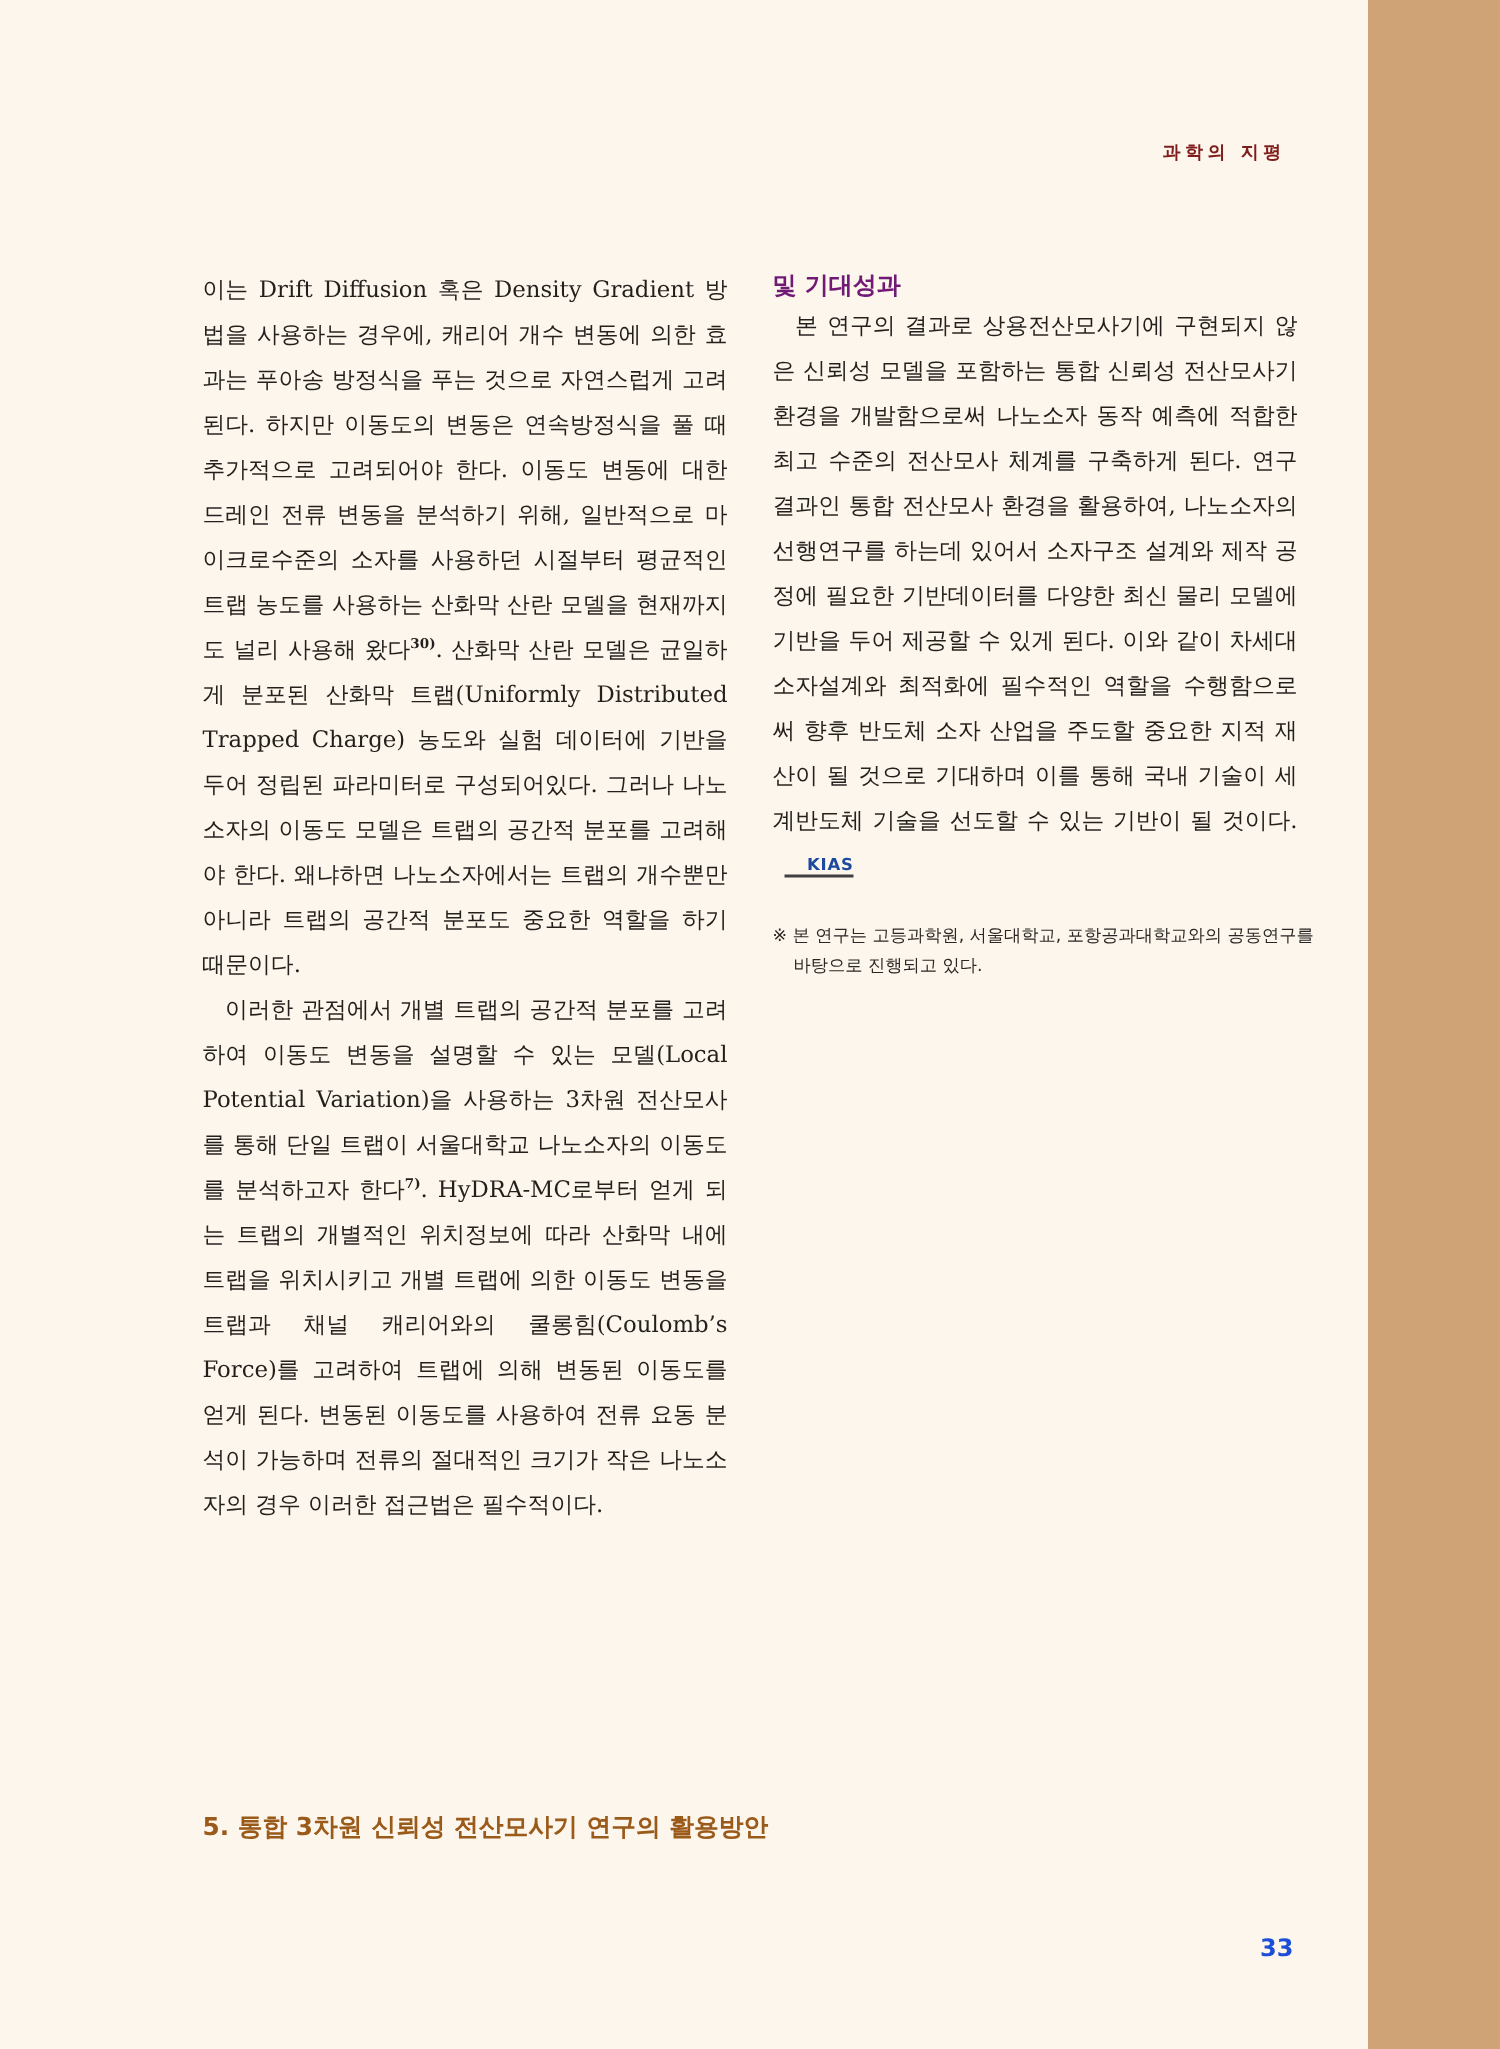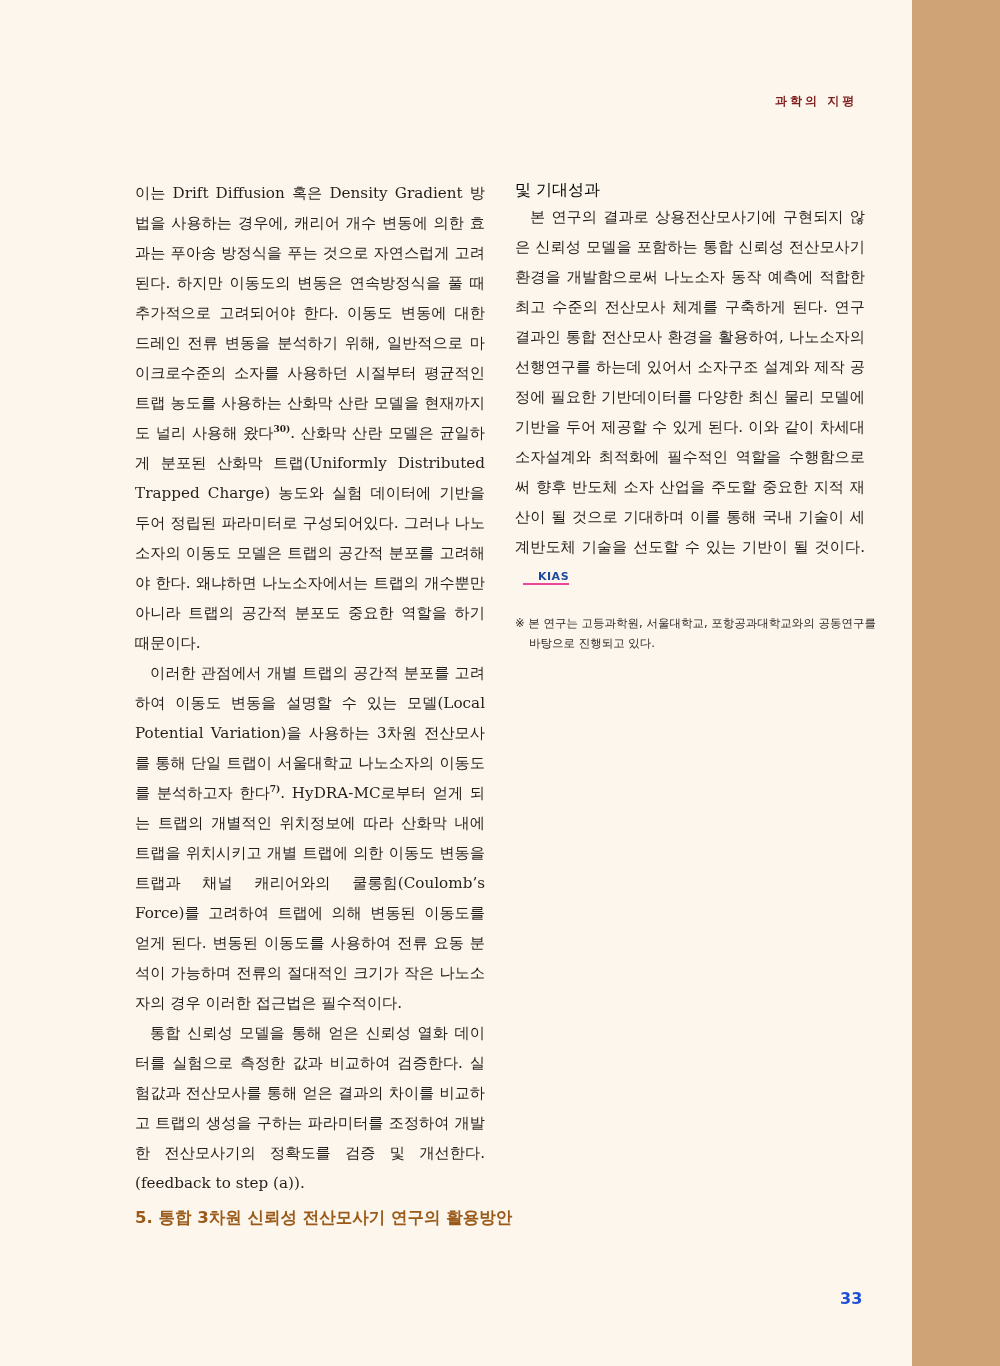--- a/index.html
+++ b/index.html
@@ -21,33 +21,33 @@
   .col {
     position:absolute; top:178px; width:350px;
     font-size:15.2px; line-height:30px; text-align:justify;
   }
   .col.left { left:135px; }
   .col.right { left:515px; }
   .col p { margin:0; }
   .indent { text-indent:15px; }
   .heading {
     font-family:"DejaVu Sans", "Liberation Sans", sans-serif;
-    font-weight:normal; color:#000000; font-size:16px;
+    font-weight:bold; color:#701a75; font-size:16px;
   }
   .heading-right { margin:0 0 0 18px; line-height:24px; margin-bottom:6px;}
   .section-heading {
     position:absolute; left:135px; top:1207px;
     font-family:"DejaVu Sans", "Liberation Sans", sans-serif;
     font-weight:bold; color:#9a5a1a; font-size:16.5px;
   }
   sup { font-size:9px; line-height:0;font-weight:bold; }
   .kias {
     display:inline-block; font-family:"DejaVu Sans", "Liberation Sans", sans-serif;
     font-weight:bold; font-size:11px; color:#1d4a9e; letter-spacing:0.5px;
-    border-bottom:2px solid #ec4899; line-height:12px; margin-left:8px;
+    border-bottom:2px solid #404040; line-height:12px; margin-left:8px;
     vertical-align:2px;
   }
   .footnote {
     position:absolute; left:515px; top:613px; width:355px;
     font-family:"DejaVu Sans", "Liberation Sans", sans-serif;
     font-size:11.5px; line-height:20px; color:#2a2624;
     padding-left:14px; text-indent:-14px;
   }
   .page-number {
     position:absolute; left:840px; top:1289px;
@@ -58,21 +58,20 @@
 </head>
 <body>
 
 <div class="sidebar"></div>
 
 <div class="running-head">과학의 지평</div>
 
 <div class="col left">
   <p><span>이는 Drift Diffusion 혹은 Density Gradient 방법을 사용하는 경우에, 캐리어 개수 변동에 의한 효과는 푸아송 방정식을 푸는 것으로 자연스럽게 고려된다. 하지만 이동도의 변동은 연속방정식을 풀 때 추가적으로 고려되어야 한다. 이동도 변동에 대한 드레인 전류 변동을 분석하기 위해, 일반적으로 마이크로수준의 소자를 사용하던 시절부터 평균적인 트랩 농도를 사용하는 산화막 산란 모델을 현재까지도 널리 사용해 왔다</span><sup>30)</sup><span>. 산화막 산란 모델은 균일하게 분포된 산화막 트랩(Uniformly Distributed Trapped Charge) 농도와 실험 데이터에 기반을 두어 정립된 파라미터로 구성되어있다. 그러나 나노소자의 이동도 모델은 트랩의 공간적 분포를 고려해야 한다. 왜냐하면 나노소자에서는 트랩의 개수뿐만 아니라 트랩의 공간적 분포도 중요한 역할을 하기 때문이다.</span></p>
   <p class="indent"><span>이러한 관점에서 개별 트랩의 공간적 분포를 고려하여 이동도 변동을 설명할 수 있는 모델(Local Potential Variation)을 사용하는 3차원 전산모사를 통해 단일 트랩이 서울대학교 나노소자의 이동도를 분석하고자 한다</span><sup>7)</sup><span>. HyDRA-MC로부터 얻게 되는 트랩의 개별적인 위치정보에 따라 산화막 내에 트랩을 위치시키고 개별 트랩에 의한 이동도 변동을 트랩과 채널 캐리어와의 쿨롱힘(Coulomb’s Force)를 고려하여 트랩에 의해 변동된 이동도를 얻게 된다. 변동된 이동도를 사용하여 전류 요동 분석이 가능하며 전류의 절대적인 크기가 작은 나노소자의 경우 이러한 접근법은 필수적이다.</span></p>
-  <p class="indent">통합 신뢰성 모델을 통해 얻은 신뢰성 열화 데이터를 실험으로 측정한 값과 비교하여 검증한다. 실험값과 전산모사를 통해 얻은 결과의 차이를 비교하고 트랩의 생성을 구하는 파라미터를 조정하여 개발한 전산모사기의 정확도를 검증 및 개선한다. (feedback to step (a)).</p>
 </div>
 
 <div class="section-heading">5. 통합 3차원 신뢰성 전산모사기 연구의 활용방안</div>
 
 <div class="col right">
   <p class="heading heading-right">및 기대성과</p>
   <p class="indent"><span>본 연구의 결과로 상용전산모사기에 구현되지 않은 신뢰성 모델을 포함하는 통합 신뢰성 전산모사기 환경을 개발함으로써 나노소자 동작 예측에 적합한 최고 수준의 전산모사 체계를 구축하게 된다. 연구 결과인 통합 전산모사 환경을 활용하여, 나노소자의 선행연구를 하는데 있어서 소자구조 설계와 제작 공정에 필요한 기반데이터를 다양한 최신 물리 모델에 기반을 두어 제공할 수 있게 된다. 이와 같이 차세대 소자설계와 최적화에 필수적인 역할을 수행함으로써 향후 반도체 소자 산업을 주도할 중요한 지적 재산이 될 것으로 기대하며 이를 통해 국내 기술이 세계반도체 기술을 선도할 수 있는 기반이 될 것이다.</span><span class="kias">KIAS</span></p>
 </div>
 
 <div class="footnote">※ 본 연구는 고등과학원, 서울대학교, 포항공과대학교와의 공동연구를 바탕으로 진행되고 있다.</div>

